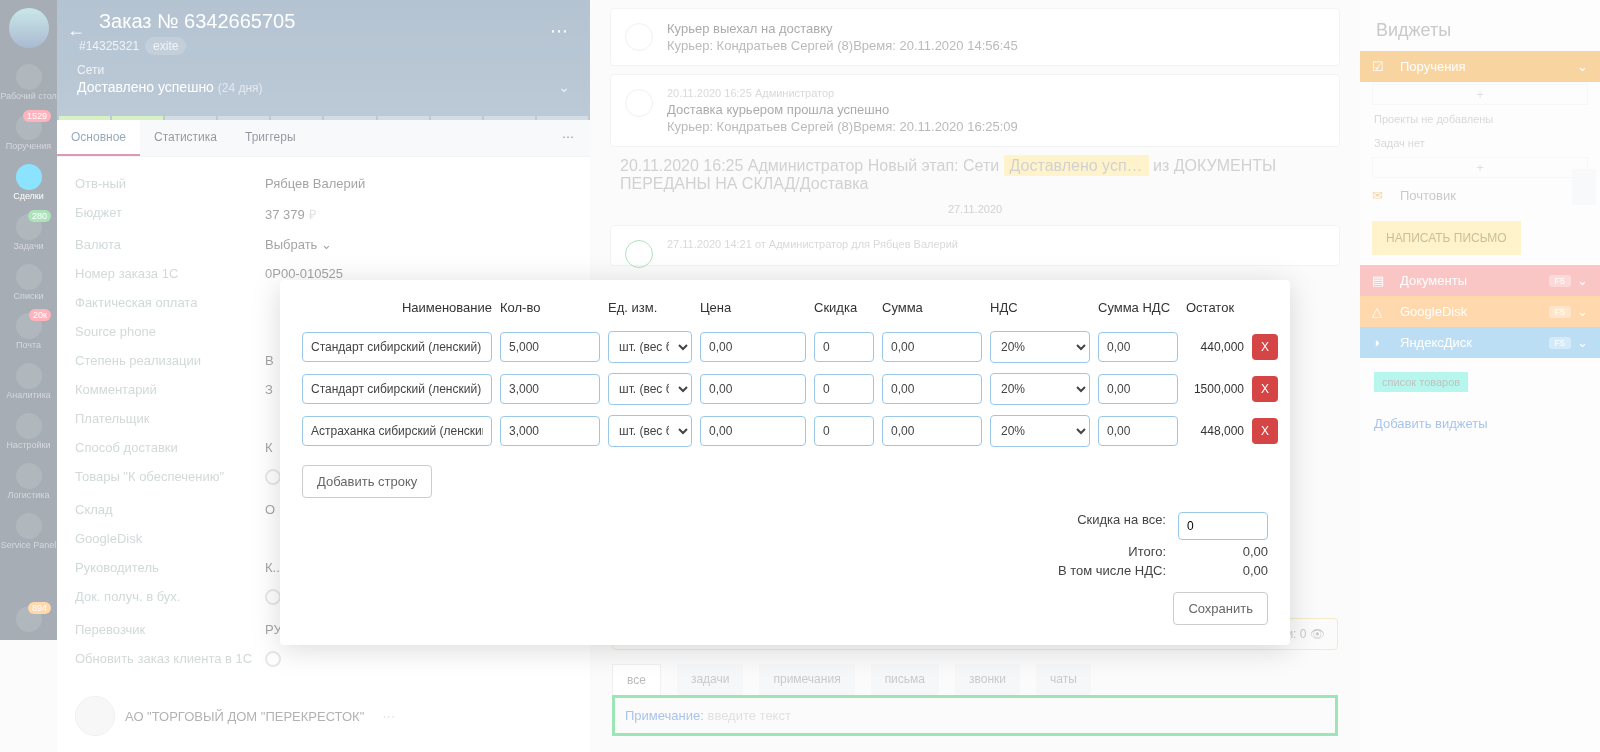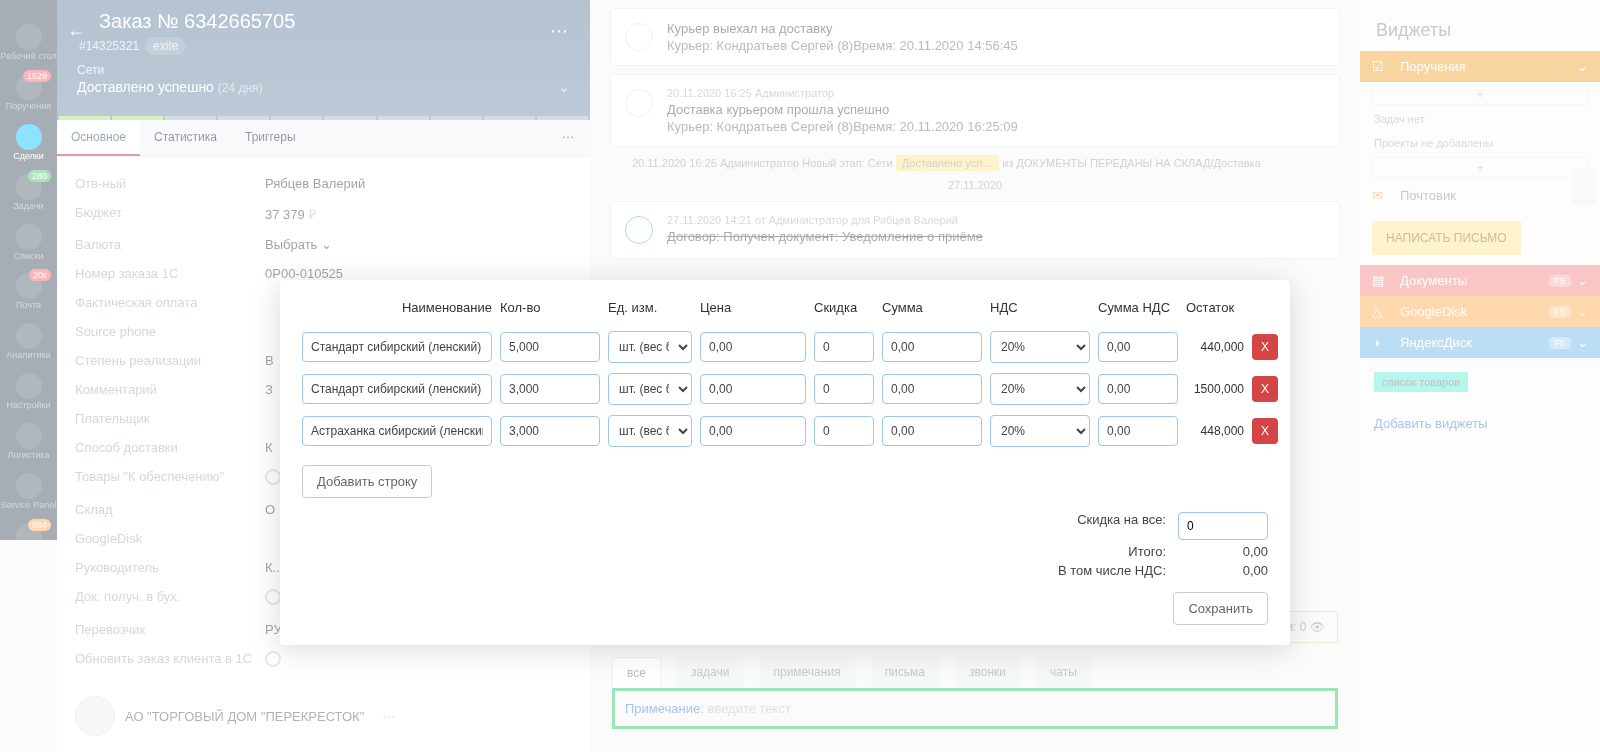--- a/index.html
+++ b/index.html
@@ -2,21 +2,21 @@
 <html><head>
 <meta charset="utf-8">
 <style>
 * { box-sizing: border-box; margin: 0; padding: 0; }
 body { font-family: -apple-system, Arial, sans-serif; background: #f5f6f8; font-size: 13px; color: #333; overflow: hidden; width: 1600px; height: 752px; position: relative; }
 
 
 .overlay { position: absolute; inset: 0; background: rgba(255,255,255,0.55); z-index: 5; pointer-events: none; }
 
 
-.rail { position: absolute; left: 0; top: 0; width: 57px; height: 540px; background: #3a4a5a; display: flex; flex-direction: column; align-items: center; padding-top: 8px; z-index: 2; }
+.rail { position: absolute; left: 0; top: 0; width: 57px; height: 640px; background: #3a4a5a; display: flex; flex-direction: column; align-items: center; padding-top: 8px; z-index: 2; }
 .rail-logo { width: 40px; height: 40px; border-radius: 50%; background: linear-gradient(#8cc, #469); margin-bottom: 10px; }
 .rail-item { position: relative; width: 57px; padding: 6px 0; display: flex; flex-direction: column; align-items: center; color: #aab; cursor: pointer; }
 .rail-item.active { color: #fff; }
 .rail-icon { width: 26px; height: 26px; border-radius: 50%; background: rgba(255,255,255,0.12); margin-bottom: 2px; }
 .rail-icon.deals { background: #00c2ff; }
 .rail-label { font-size: 9px; text-align: center; line-height: 1.1; }
 .rail-badge { position: absolute; top: 2px; right: 6px; background: #ff5a6e; color: #fff; font-size: 9px; padding: 1px 4px; border-radius: 8px; }
 .rail-badge.green { background: #4ac26b; }
 .rail-badge.orange { background: #ffa94d; }
 
@@ -49,21 +49,21 @@
 .company .av { width: 40px; height: 40px; border-radius: 50%; background: #eee; border: 1px solid #ddd; }
 
 
 .timeline { position: absolute; left: 600px; top: 0; width: 750px; height: 752px; z-index: 2; padding-top: 0; }
 .tl-card { border: 1px solid #e0e4e8; border-radius: 4px; margin: 8px 10px; padding: 12px 14px 12px 56px; position: relative; background: #fff; font-size: 13px; color: #666; }
 .tl-ic { position: absolute; left: 14px; top: 14px; width: 28px; height: 28px; border: 1px solid #ddd; border-radius: 50%; }
 .tl-ic.ok { border-color: #4ac26b; }
 .tl-meta { font-size: 11px; color: #aaa; margin-bottom: 3px; }
 .tl-title { color: #444; margin-bottom: 2px; }
 .tl-strike { text-decoration: line-through; }
-.tl-stage { margin: 10px 32px; font-size: 11px; color: #999; }
+.tl-stage { margin: 10px 20px; font-size: 16px; color: #999; }
 .tl-stage .hl { background: #ffe58f; padding: 2px 6px; }
 .tl-date { text-align: center; font-size: 11px; color: #999; margin: 10px 0; }
 .note-bar { margin: 14px 12px; border: 1px solid #e2d18a; border-radius: 4px; padding: 8px 12px; display: flex; justify-content: space-between; font-size: 12px; color: #888; }
 .note-bar a { color: #3a7bd5; }
 .note-tabs { margin: 0 12px; display: flex; gap: 16px; font-size: 12px; }
 .note-tab { padding: 8px 14px; background: #e9edf1; color: #888; cursor: pointer; }
 .note-tab.act { background: #fff; border: 1px solid #ddd; border-bottom: none; color: #666; }
 .note-input { margin: 0 12px; border: 3px solid #22c55e; padding: 10px; font-size: 13px; }
 .note-input .p { color: #3a7bd5; }
 
@@ -273,21 +273,20 @@
     <div class="tl-ic"></div>
     <div class="tl-meta">20.11.2020 16:25 Администратор</div>
     <div class="tl-title">Доставка курьером прошла успешно</div>
     <div>Курьер: Кондратьев Сергей (8)Время: 20.11.2020 16:25:09</div>
   </div>
   <div class="tl-stage"><span>20.11.2020 16:25 Администратор  Новый этап:   Сети</span> <span class="hl">Доставлено усп…</span> <span>из ДОКУМЕНТЫ ПЕРЕДАНЫ НА СКЛАД/Доставка</span></div>
   <div class="tl-date">27.11.2020</div>
   <div class="tl-card">
     <div class="tl-ic ok"></div>
     <div class="tl-meta">27.11.2020 14:21  от Администратор для Рябцев Валерий</div>
-    <div class="tl-title tl-strike">Договор: Получен документ: Уведомление о приёме</div>
   </div>
   <div style="height:330px"></div>
   <div class="note-bar">
     <span><span>Нет запланированных задач, рекомендуем </span><a>добавить</a></span>
     <span><span>Участники: 0</span> <span>👁</span></span>
   </div>
   <div class="note-tabs">
     <div class="note-tab act">все</div>
     <div class="note-tab">задачи</div>
     <div class="note-tab">примечания</div>
@@ -299,22 +298,22 @@
 </div>
 
 <div class="widgets">
   <div class="wid-title">Виджеты</div>
   <div class="wid-h" style="background:#f0a030">
       <span class="ic">☑</span>
       <span>Поручения</span>
       <span class="chev">⌄</span>
     </div>
   <div class="wid-add">+</div>
+  <div class="wid-tiny">Проекты не добавлены</div>
   <div class="wid-tiny">Задач нет</div>
-  <div class="wid-tiny">Проекты не добавлены</div>
   <div class="wid-add">+</div>
   <div class="wid-h mail">
       <span class="ic">✉</span>
       <span>Почтовик</span>
     </div>
   <span class="btn-yellow">НАПИСАТЬ ПИСЬМО</span>
   <div class="btn-side"></div>
   <div class="wid-h wid-red">
       <span class="ic">▤</span>
       <span>Документы</span>

